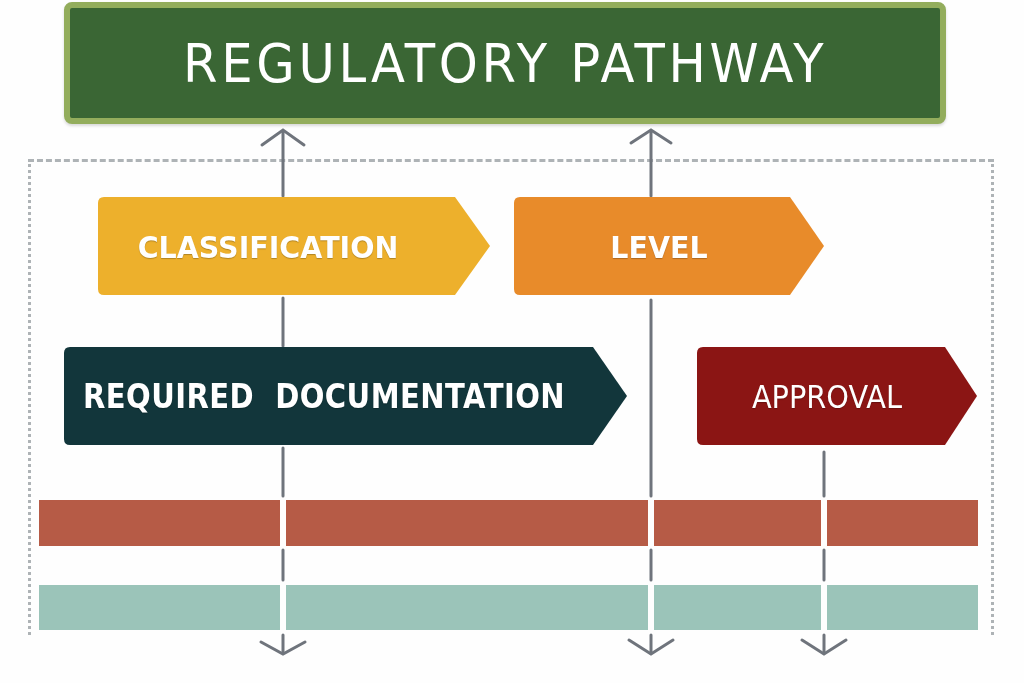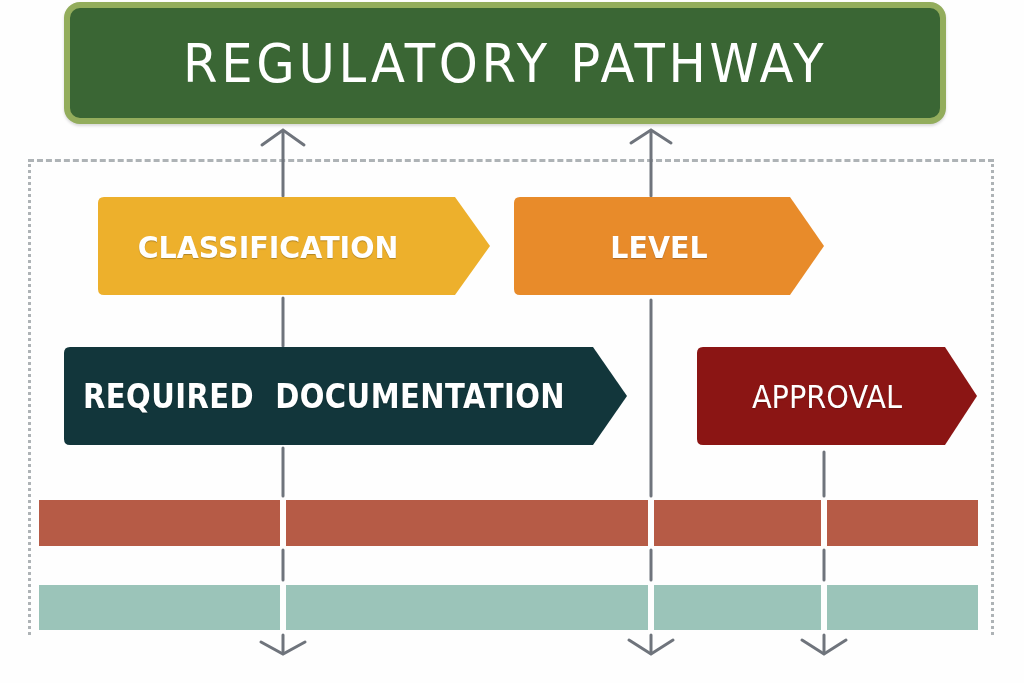--- a/index.html
+++ b/index.html
@@ -16,21 +16,21 @@
     }
     .title-banner {
       position: absolute;
       left: 64px;
       top: 2px;
       width: 882px;
       height: 122px;
       box-sizing: border-box;
       background: #3a6634;
       border: 6px solid #93ad5c;
-      border-radius: 16px;
+      border-radius: 8px;
       display: flex;
       align-items: center;
       justify-content: center;
       box-shadow: 0 2px 3px rgba(0,0,0,0.15);
     }
     .title-text {
       color: #ffffff;
       font-family: "DejaVu Sans", sans-serif;
       font-size: 54px;
       letter-spacing: 4px;

